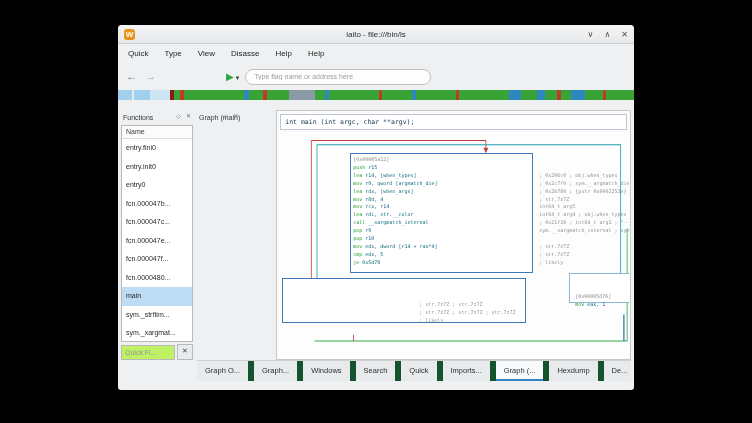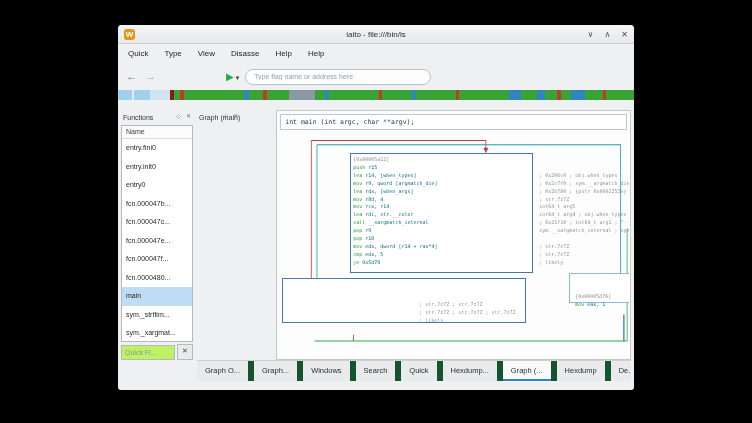--- a/index.html
+++ b/index.html
@@ -238,21 +238,21 @@
 
             </div>
           </div>
         </div>
         <div class="tabbar">
             <span class="tab">Graph O...</span>
             <span class="tab">Graph...</span>
             <span class="tab">Windows</span>
             <span class="tab">Search</span>
             <span class="tab">Quick</span>
-            <span class="tab">Hexdump...</span>
+            <span class="tab">Imports...</span>
             <span class="tab active">Graph (...</span>
             <span class="tab">Hexdump</span>
             <span class="tab">De...</span>
           </div>
       </div>
 
     </div>
   </div>
 </div>
 

